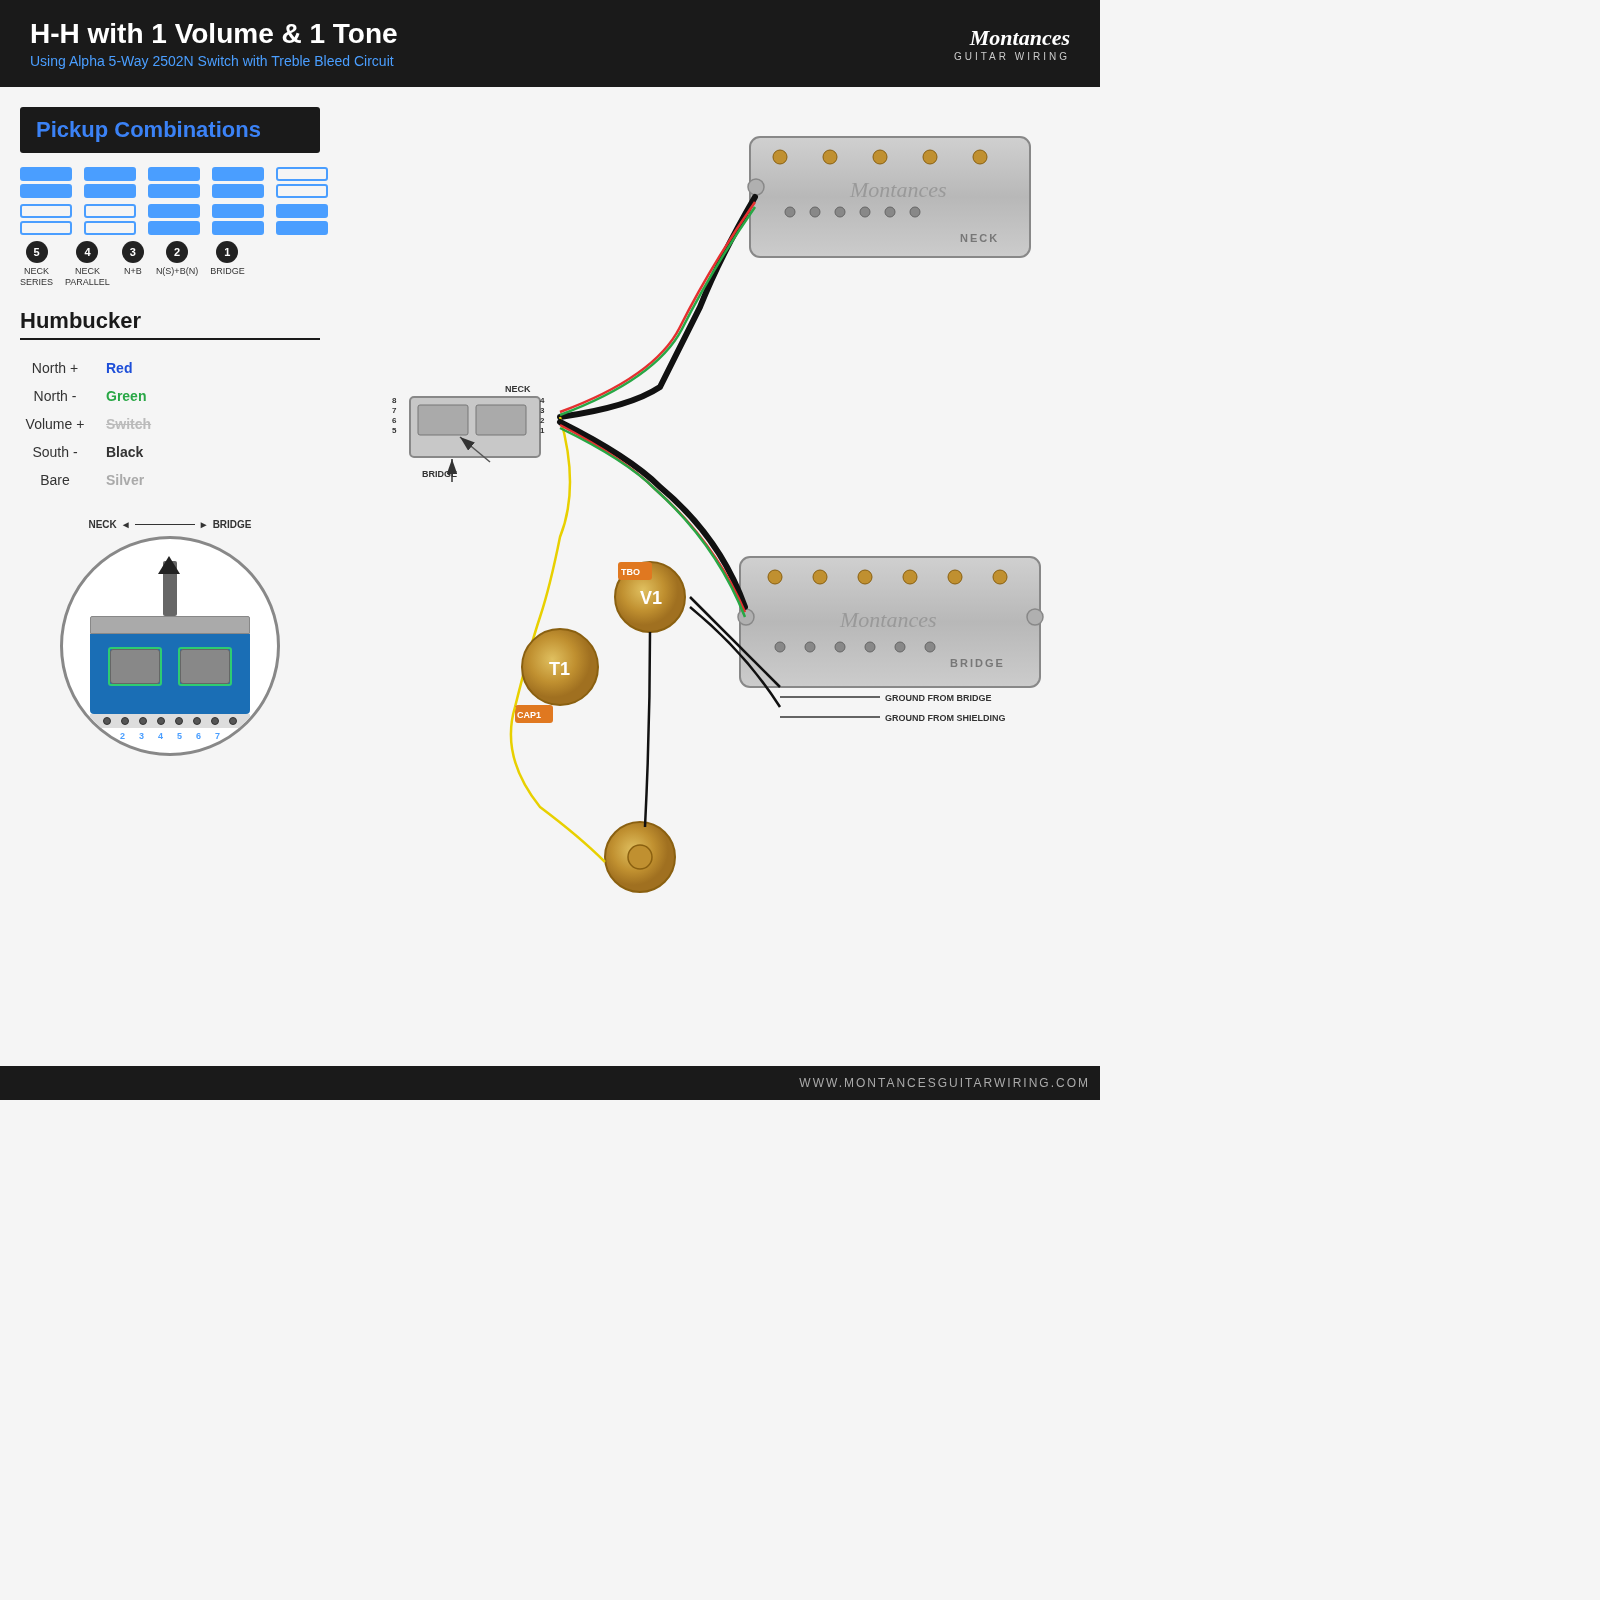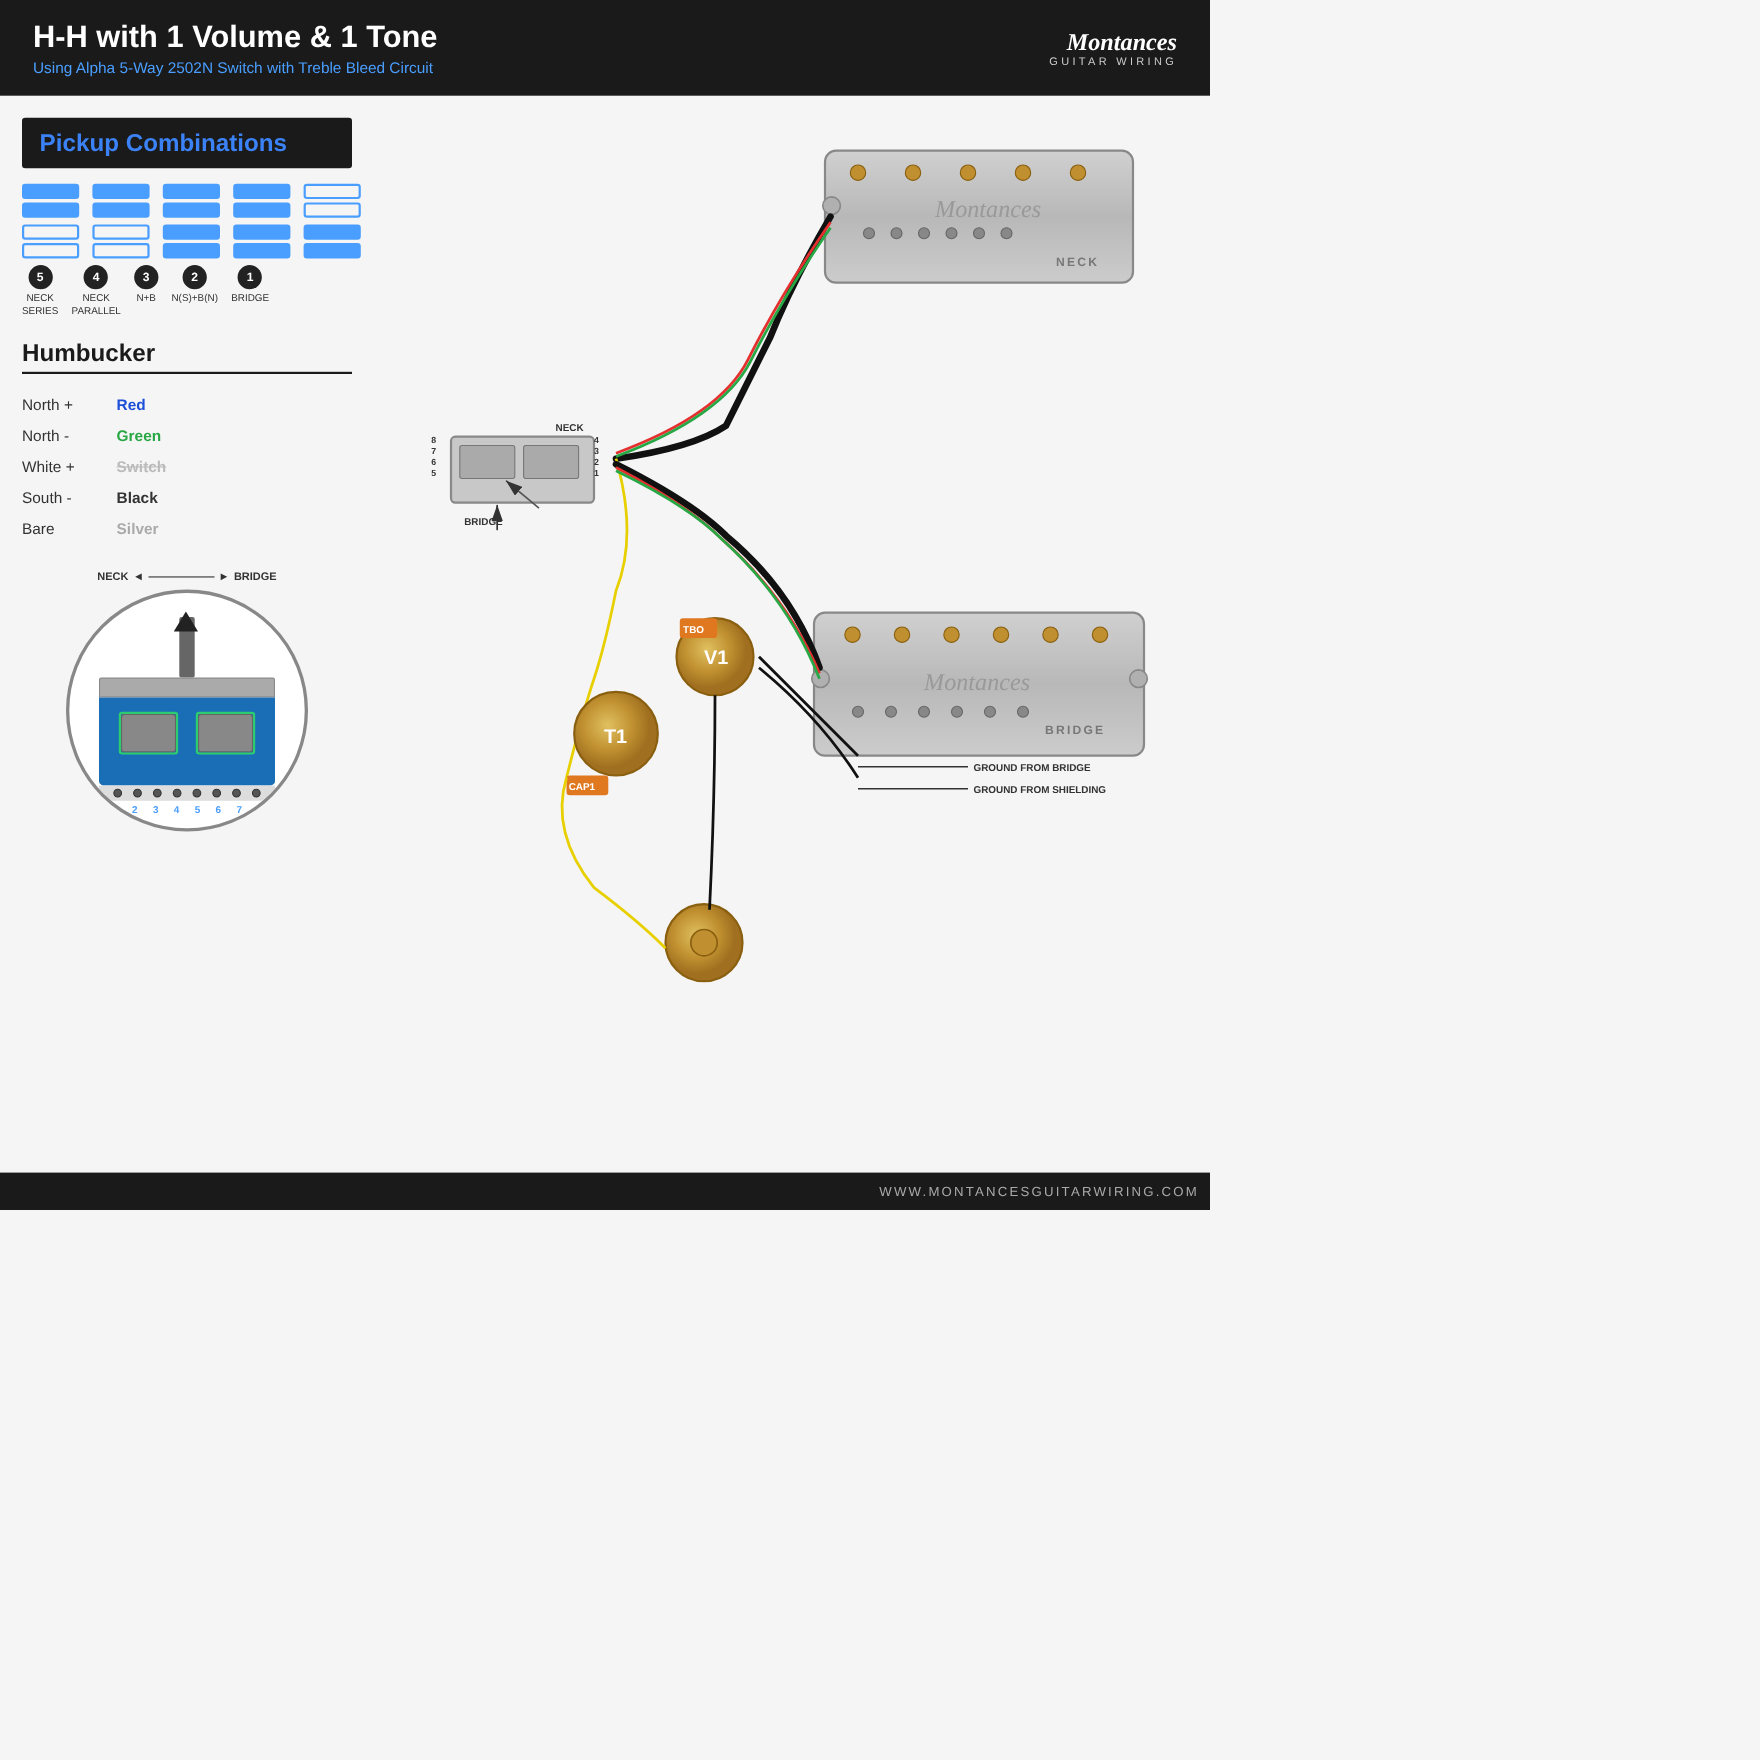--- a/index.html
+++ b/index.html
@@ -128,20 +128,21 @@
       font-size: 22px;
       font-weight: bold;
       color: #1a1a1a;
       border-bottom: 2px solid #1a1a1a;
       padding-bottom: 4px;
       margin-bottom: 14px;
     }
     .humbucker-table {
       font-size: 14px;
       line-height: 2;
+      text-align: center;
     }
     .humbucker-row {
       display: flex;
       gap: 16px;
     }
     .hum-label { color: #333; width: 70px; }
     .hum-value-red { color: #1d4ed8; font-weight: bold; }
     .hum-value-green { color: #28a745; font-weight: bold; }
     .hum-value-white { color: #bbb; font-weight: bold; text-decoration: line-through; }
     .hum-value-black { color: #333; font-weight: bold; }
@@ -319,21 +320,21 @@
       <div class="humbucker-table">
         <div class="humbucker-row">
           <span class="hum-label">North +</span>
           <span class="hum-value-red">Red</span>
         </div>
         <div class="humbucker-row">
           <span class="hum-label">North -</span>
           <span class="hum-value-green">Green</span>
         </div>
         <div class="humbucker-row">
-          <span class="hum-label">White +</span>
+          <span class="hum-label">Volume +</span>
           <span class="hum-value-white">Switch</span>
         </div>
         <div class="humbucker-row">
           <span class="hum-label">South -</span>
           <span class="hum-value-black">Black</span>
         </div>
         <div class="humbucker-row">
           <span class="hum-label">Bare</span>
           <span class="hum-value-silver">Silver</span>
         </div>

